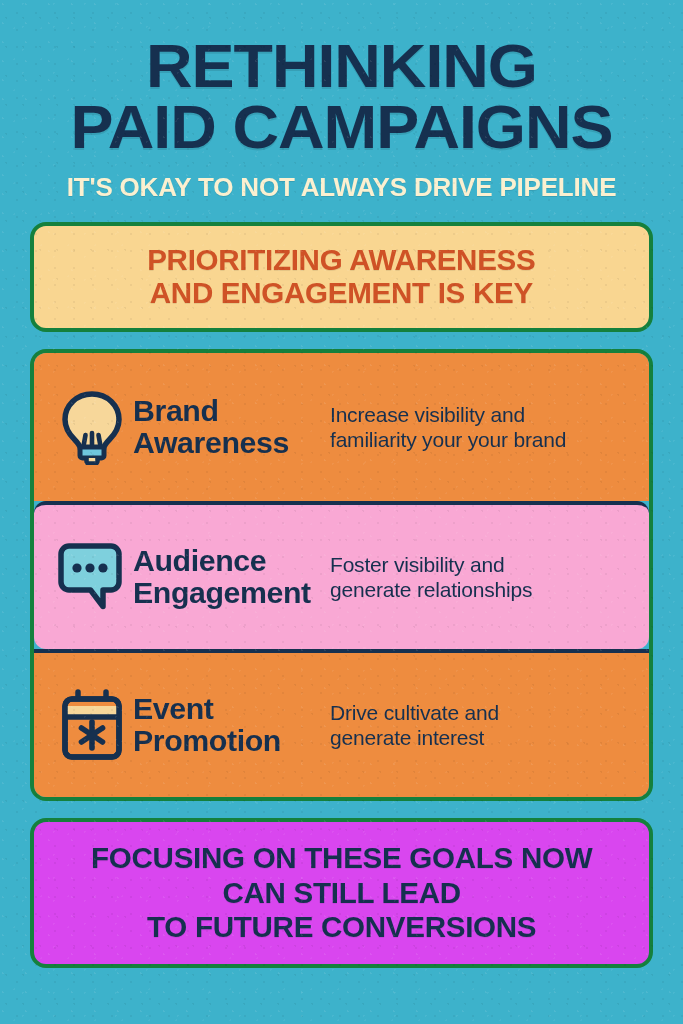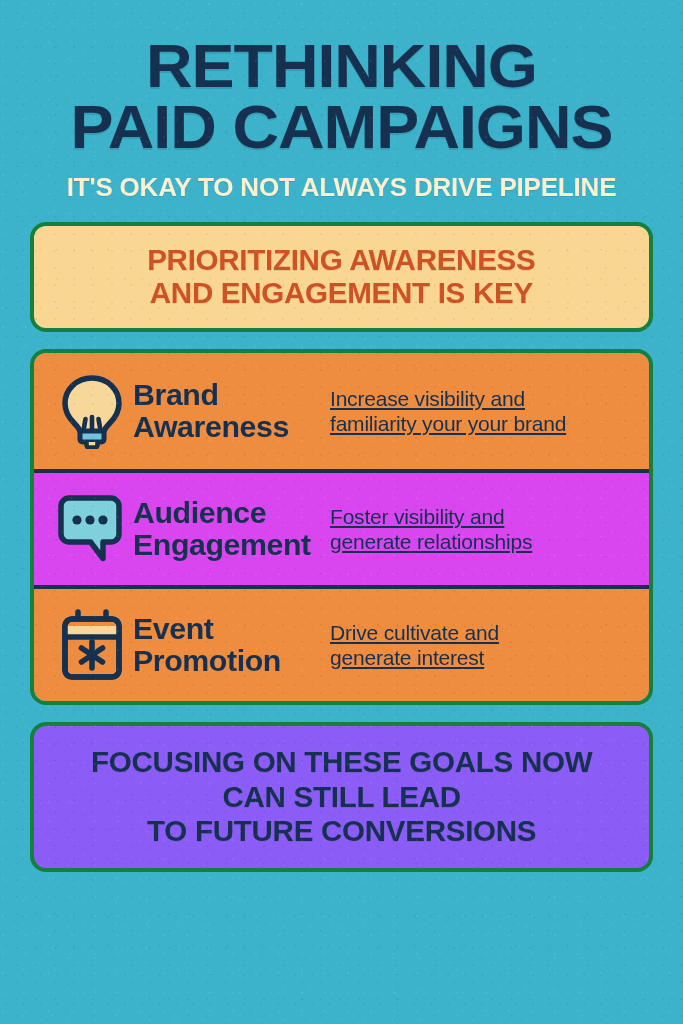--- a/index.html
+++ b/index.html
@@ -98,28 +98,28 @@
 
   
   .stack {
     margin-top: 17px;
     overflow: hidden;
     padding: 0;
   }
   .row {
     display: flex;
     align-items: center;
-    height: 116px;
+    height: 148px;
     padding: 0 18px 0 22px;
     box-sizing: border-box;
     position: relative;
   }
   .row + .row { border-top: 4px solid #16304f; }
   .row.orange { background: #ee8c3f; }
-  .row.blue   { background: #d946ef; }
+  .row.blue   { background: #f9a8d4; border-radius: 12px; }
 
   .row-icon {
     width: 72px;
     min-width: 72px;
     display: flex;
     align-items: center;
     justify-content: center;
   }
   .row-title {
     color: #16304f;
@@ -134,26 +134,26 @@
   }
   .row-title span { display: block; }
   .row-desc {
     color: #16304f;
     font-size: 21px;
     line-height: 1.2;
     font-weight: 400;
     letter-spacing: -0.2px;
     flex: 1;
   }
-  .row-desc span { display: block; text-decoration: underline; }
+  .row-desc span { display: block; }
 
   
   .closer {
     margin-top: 17px;
-    background: #8b5cf6;
+    background: #d946ef;
     height: 150px;
     display: flex;
     align-items: center;
     justify-content: center;
   }
   .closer-text {
     color: #16304f;
     font-weight: 700;
     font-size: 29px;
     line-height: 1.18;

